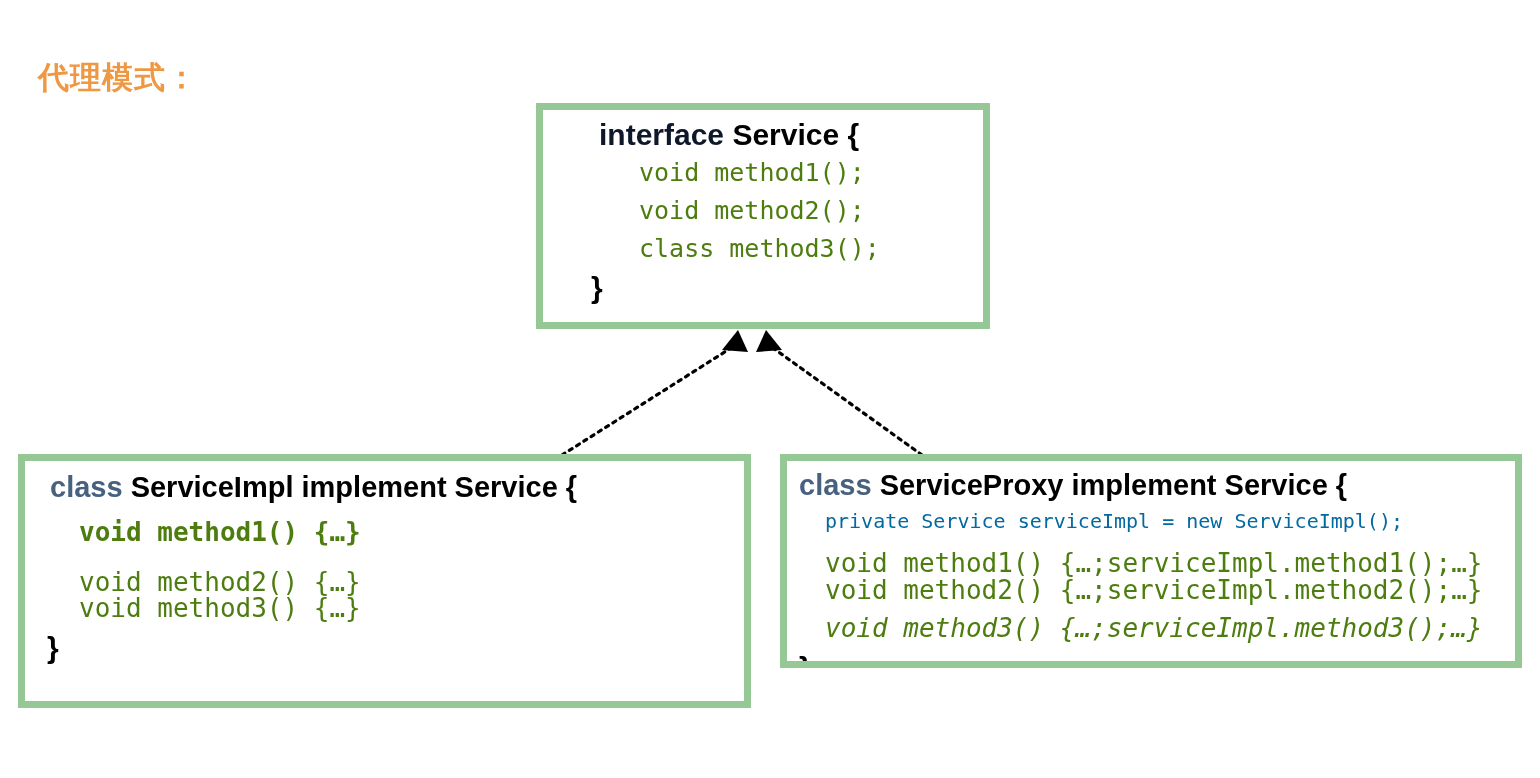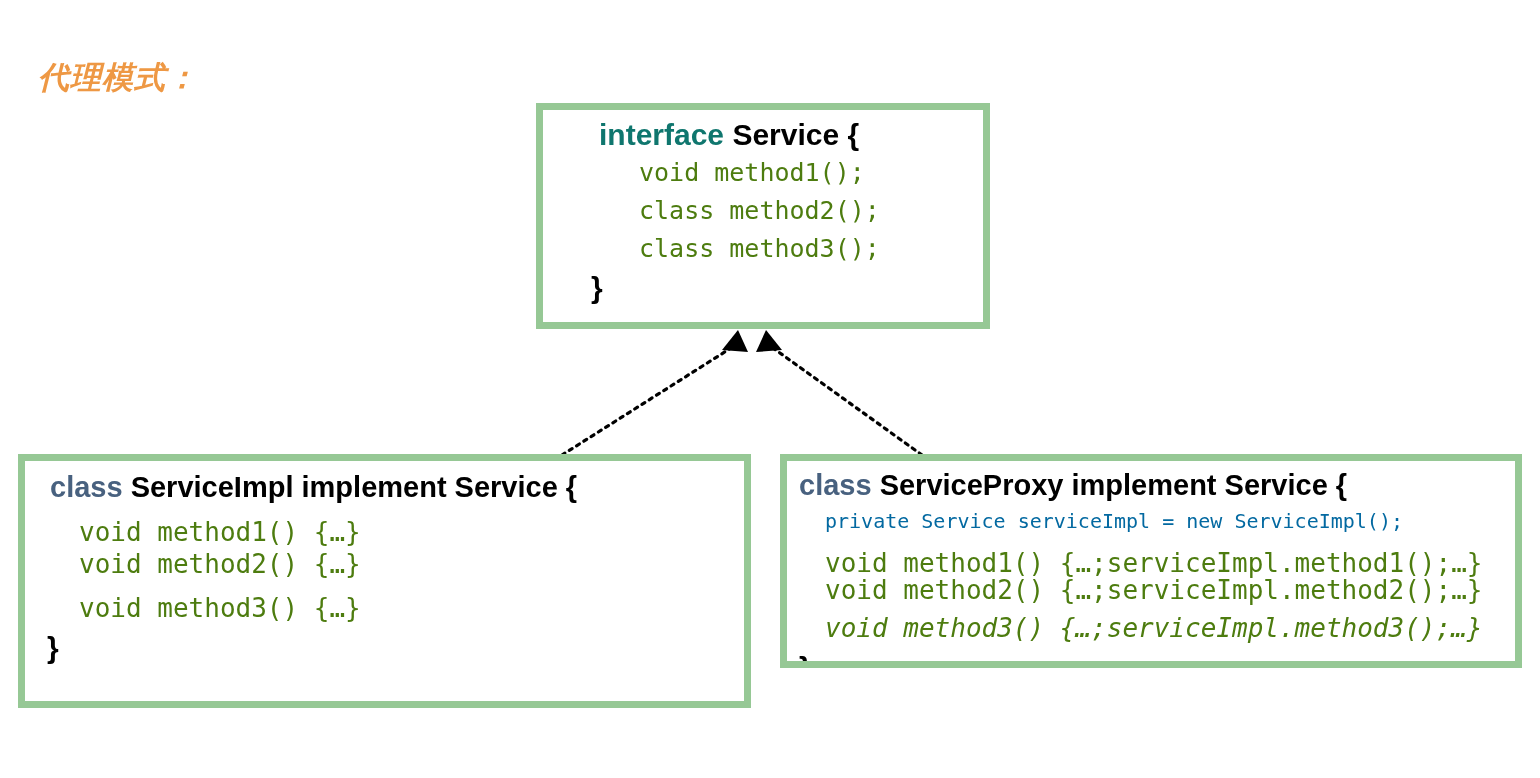--- a/index.html
+++ b/index.html
@@ -28,21 +28,20 @@
   .slide-title {
     position: absolute;
     left: 38px;
     top: 60px;
     font-size: 31px;
     font-weight: bold;
     color: #ee9844;
     letter-spacing: 1px;
     line-height: 1.15;
     white-space: pre;
-    font-style: italic;
   }
 
   
   .uml-box {
     position: absolute;
     box-sizing: border-box;
     background: #ffffff;
     border: 7px solid #96c895;
     overflow: hidden;
   }
@@ -80,21 +79,21 @@
   }
 
   .sig {
     font-family: "Liberation Sans", sans-serif;
     font-weight: bold;
     color: #000000;
     white-space: pre;
     line-height: 1.0;
   }
 
-  .kw-interface { color: #0f766e; }
+  .kw-interface { color: #0f172a; }
   .kw-class     { color: #48617f; }
 
   .mline {
     font-family: "DejaVu Sans Mono", "Liberation Mono", monospace;
     color: #4d7c0f;
     white-space: pre;
   }
 
   .fieldline {
     font-family: "DejaVu Sans Mono", "Liberation Mono", monospace;
@@ -114,22 +113,22 @@
   .box-interface .sig      { position:absolute; left:56px;  top:10px;  font-size: 30px; }
   .box-interface .mline    { position:absolute; left:96px;  font-size: 25px; }
   .box-interface .m1       { top: 48px; }
   .box-interface .m2       { top: 86px; }
   .box-interface .m3       { top: 124px; }
   .box-interface .closer   { position:absolute; left:48px;  top: 163px; font-size: 30px; }
 
   
   .box-impl .sig    { position:absolute; left:25px; top:12px; font-size: 29px; }
   .box-impl .mline  { position:absolute; left:54px; font-size: 26px; }
-  .box-impl .m1     { top: 56px; }
-  .box-impl .m2     { top: 88px; }
+  .box-impl .m1     { top: 56px; font-weight: bold; }
+  .box-impl .m2     { top: 106px; }
   .box-impl .m3     { top: 132px; }
   .box-impl .closer { position:absolute; left:22px; top: 172px; font-size: 30px; }
 
   
   .box-proxy .sig       { position:absolute; left:12px; top:10px; font-size: 29px; }
   .box-proxy .fieldline { position:absolute; left:38px; top: 48px; font-size: 20px; }
   .box-proxy .mline     { position:absolute; left:38px; font-size: 26px; }
   .box-proxy .m1        { top: 87px; }
   .box-proxy .m2        { top: 114px; }
   .box-proxy .m3        { top: 152px; font-style: italic; }
@@ -162,21 +161,21 @@
       <line x1="922" y1="455" x2="773" y2="348" stroke="#000000" stroke-width="3.2" stroke-dasharray="3.4 5.2" stroke-linecap="round"></line>
       <polygon points="766,330 756,352 782,350" fill="#000000"></polygon>
     </g>
   </svg>
 
   <div class="uml-box box-interface">
     <div class="code-block">
       <div class="sig"><span class="kw-interface">interface</span> <span>Service {</span></div>
 
       <div class="mline m1">void method1();</div>
-      <div class="mline m2">class method2();</div>
+      <div class="mline m2">void method2();</div>
       <div class="mline m3">class method3();</div>
 
       <div class="closer">}</div>
     </div>
   </div>
 
   <div class="uml-box box-impl">
     <div class="code-block">
       <div class="sig"><span class="kw-class">class</span> <span>ServiceImpl implement Service {</span></div>
 

